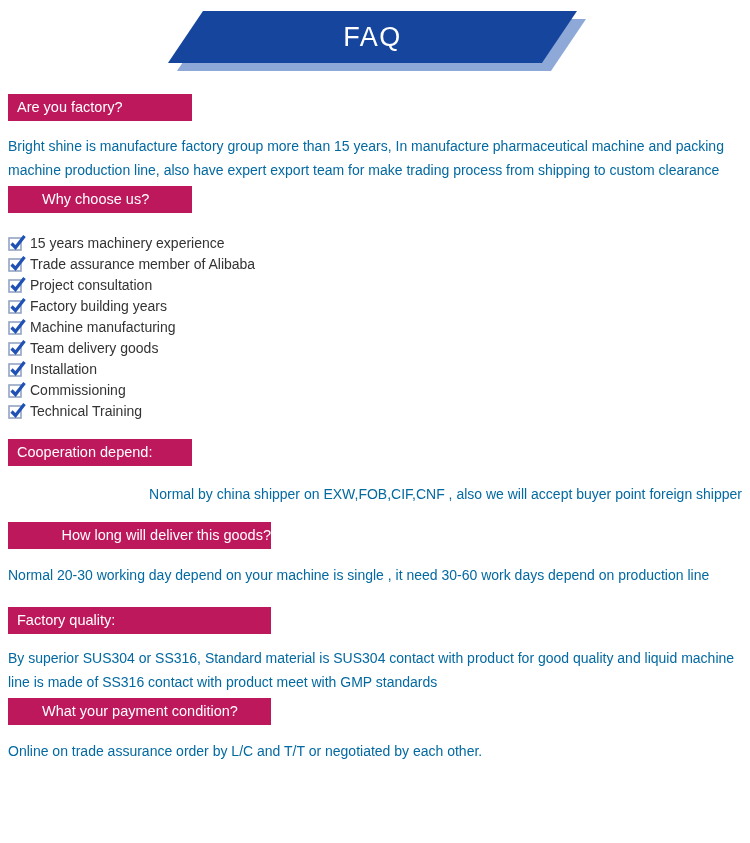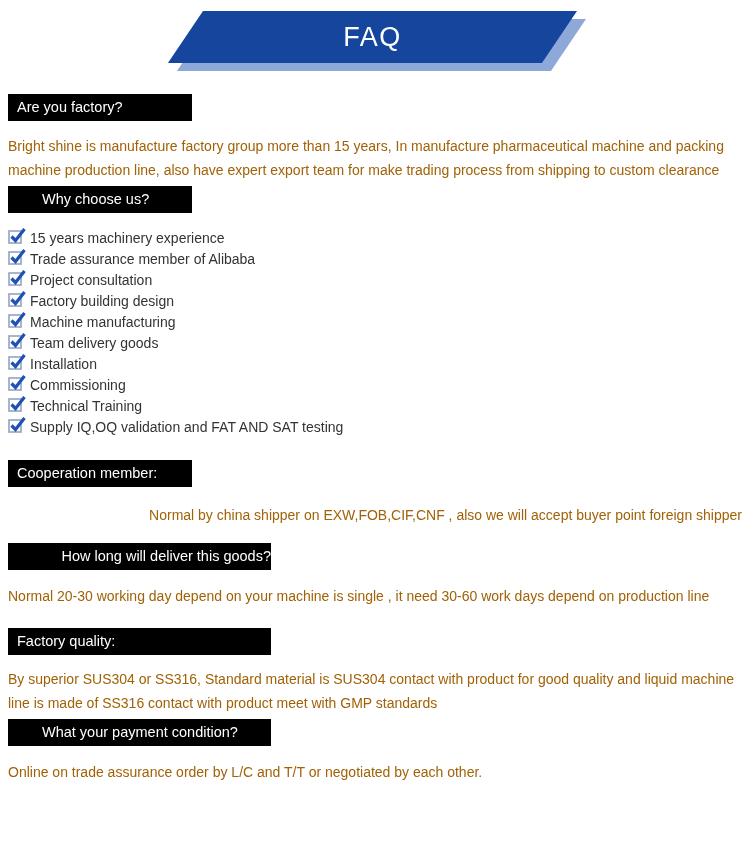--- a/index.html
+++ b/index.html
@@ -45,51 +45,51 @@
   .banner-text {
     transform: skewX(34deg);
     color: #ffffff;
     font-size: 27px;
     letter-spacing: 1.5px;
   }
 
   
   .hdr {
     margin-left: 8px;
-    background: #000000;
+    background: #be185d;
     color: #ffffff;
     font-size: 14.5px;
     line-height: 27px;
     height: 27px;
     padding-left: 9px;
     box-sizing: border-box;
     overflow: hidden;
     white-space: nowrap;
   }
   .w-sm { width: 184px; }
   .w-lg { width: 263px; }
 
   
   .body-text {
     margin: 13px 8px 0 8px;
     font-size: 14px;
     line-height: 24px;
-    color: #a16207;
+    color: #0369a1;
     white-space: pre-line;
   }
 
   
   .check-list {
     list-style: none;
     margin: 17px 0 0 8px;
     padding: 0;
   }
   .check-item {
     display: flex;
-    align-items: flex-start;
+    align-items: flex-end;
     height: 21px;
     font-size: 14px;
     color: #333333;
   }
   .check-icon {
     flex: 0 0 auto;
     margin-right: 3px;
     margin-top: -3px;
   }
 
@@ -138,21 +138,21 @@
           <rect x="1" y="4" width="12" height="12" fill="#ffffff" stroke="#92a3c4" stroke-width="1.6"></rect>
           <path d="M3.5 9.5 L7.5 13.5 L16.5 2" fill="none" stroke="#2051b5" stroke-width="3.2"></path>
         </svg>
       <span>Project consultation</span>
     </li>
     <li class="check-item">
       <svg class="check-icon" width="19" height="17" viewBox="0 0 19 17">
           <rect x="1" y="4" width="12" height="12" fill="#ffffff" stroke="#92a3c4" stroke-width="1.6"></rect>
           <path d="M3.5 9.5 L7.5 13.5 L16.5 2" fill="none" stroke="#2051b5" stroke-width="3.2"></path>
         </svg>
-      <span>Factory building design</span>
+      <span>Factory building years</span>
     </li>
     <li class="check-item">
       <svg class="check-icon" width="19" height="17" viewBox="0 0 19 17">
           <rect x="1" y="4" width="12" height="12" fill="#ffffff" stroke="#92a3c4" stroke-width="1.6"></rect>
           <path d="M3.5 9.5 L7.5 13.5 L16.5 2" fill="none" stroke="#2051b5" stroke-width="3.2"></path>
         </svg>
       <span>Machine manufacturing</span>
     </li>
     <li class="check-item">
       <svg class="check-icon" width="19" height="17" viewBox="0 0 19 17">
@@ -175,32 +175,25 @@
         </svg>
       <span>Commissioning</span>
     </li>
     <li class="check-item">
       <svg class="check-icon" width="19" height="17" viewBox="0 0 19 17">
           <rect x="1" y="4" width="12" height="12" fill="#ffffff" stroke="#92a3c4" stroke-width="1.6"></rect>
           <path d="M3.5 9.5 L7.5 13.5 L16.5 2" fill="none" stroke="#2051b5" stroke-width="3.2"></path>
         </svg>
       <span>Technical Training</span>
     </li>
-    <li class="check-item">
-      <svg class="check-icon" width="19" height="17" viewBox="0 0 19 17">
-          <rect x="1" y="4" width="12" height="12" fill="#ffffff" stroke="#92a3c4" stroke-width="1.6"></rect>
-          <path d="M3.5 9.5 L7.5 13.5 L16.5 2" fill="none" stroke="#2051b5" stroke-width="3.2"></path>
-        </svg>
-      <span>Supply IQ,OQ validation and FAT AND SAT testing</span>
-    </li>
   </ul>
 </section>
 
 <section>
-  <div class="hdr w-sm mt20">Cooperation member:</div>
+  <div class="hdr w-sm mt20">Cooperation depend:</div>
   <p class="body-text mt16">Normal by china shipper on EXW,FOB,CIF,CNF , also we will accept buyer point foreign shipper</p>
 </section>
 
 <section>
   <div class="hdr w-lg mt16">How long will deliver this goods?</div>
   <p class="body-text mt14">Normal 20-30 working day depend on your machine is single , it need 30-60 work days depend on production line</p>
 </section>
 
 <section>
   <div class="hdr w-lg mt20">Factory quality:</div>

